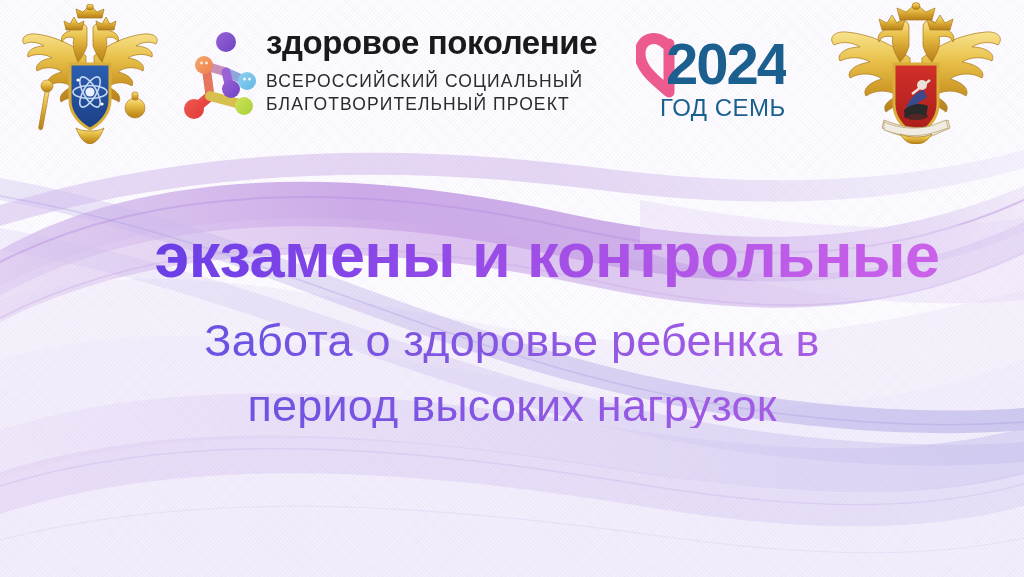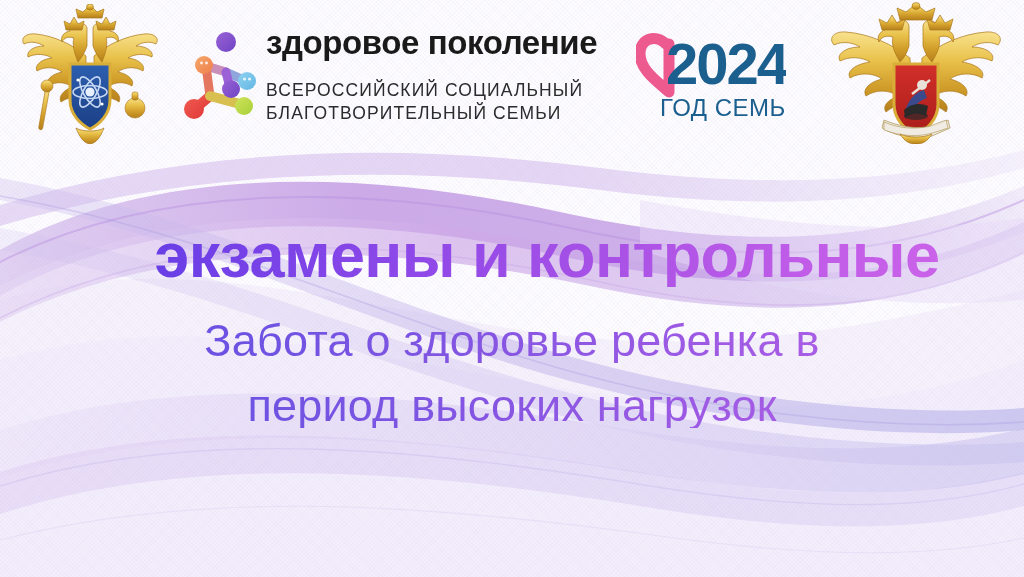--- a/index.html
+++ b/index.html
@@ -64,21 +64,21 @@
   }
   .brand-title {
     font-size: 33px;
     font-weight: 700;
     letter-spacing: -0.4px;
     color: #1a1a1a;
     line-height: 1;
     white-space: nowrap;
   }
   .brand-sub {
-    margin-top: 20px;
+    margin-top: 11px;
     font-size: 17.5px;
     font-weight: 400;
     letter-spacing: 1.1px;
     color: #2b2b2b;
     line-height: 1.32;
     white-space: nowrap;
   }
   .logo-family-year {
     position: absolute;
     left: 636px; top: 22px;
@@ -338,21 +338,21 @@
           <circle cx="67.5" cy="55" r="1.5"></circle>
         <circle cx="19.5" cy="39" r="1.4"></circle>
           <circle cx="24.5" cy="39" r="1.4"></circle>
       </g>
     </svg>
 
     <div class="brand-block">
       <div class="brand-title">здоровое поколение</div>
       <div class="brand-sub">
         <div>ВСЕРОССИЙСКИЙ СОЦИАЛЬНЫЙ</div>
-        <div>БЛАГОТВОРИТЕЛЬНЫЙ СЕМЬИ</div>
+        <div>БЛАГОТВОРИТЕЛЬНЫЙ ПРОЕКТ</div>
       </div>
     </div>
 
     <svg class="logo-family-year" viewBox="0 0 150 104">
 
       <path d="M30,22 C20,12 4,16 4,32 C4,48 22,60 33,70 L33,22 Z" fill="none" stroke="#ec5a8e" stroke-width="11" stroke-linejoin="round"></path>
 
       <text x="30" y="62" font-family="'Liberation Sans', sans-serif" font-size="58" font-weight="700" fill="#1b5f8f" letter-spacing="-2">2024</text>
 
       <text x="24" y="94" font-family="'Liberation Sans', sans-serif" font-size="24" font-weight="400" fill="#1b5f8f" letter-spacing="0.5">ГОД СЕМЬИ</text>

